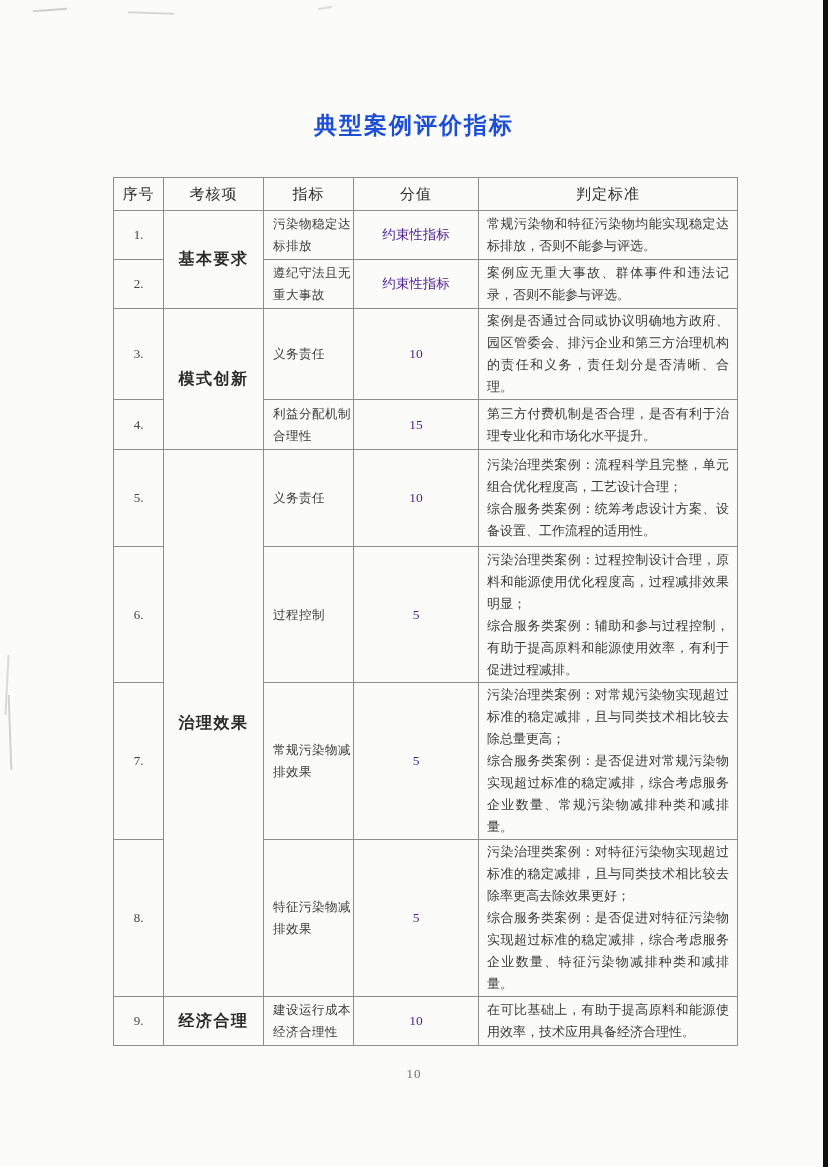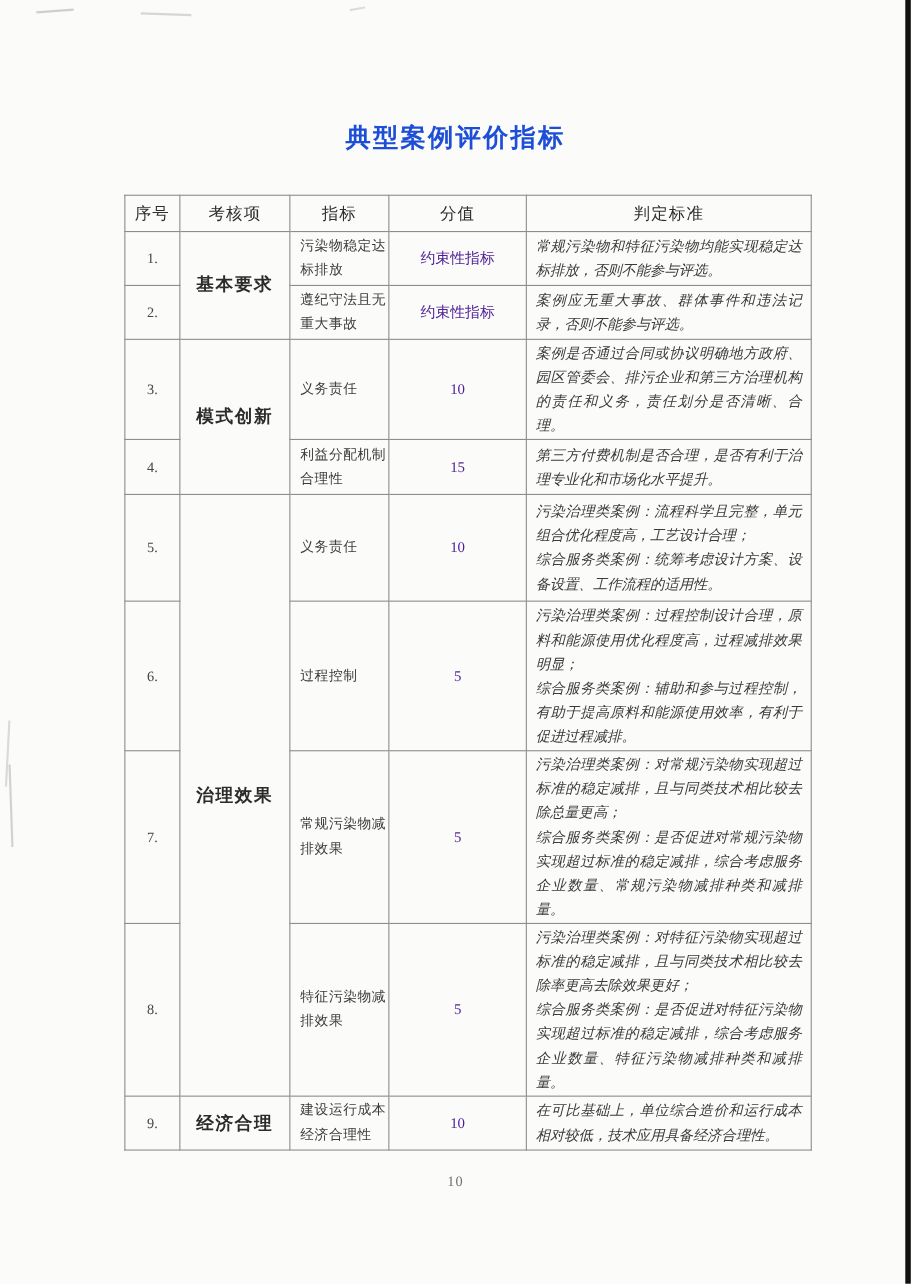--- a/index.html
+++ b/index.html
@@ -61,37 +61,35 @@
     font-weight: 600;
     letter-spacing: 1.5px;
     color: #2b2b2b;
   }
   td.ind {
     font-size: 12.5px;
     line-height: 22px;
     padding: 2px 0 2px 9px;
     vertical-align: middle;
     letter-spacing: 0.5px;
-    font-family: Liberation Mono, monospace;
   }
   td.score {
     text-align: center;
     vertical-align: middle;
     font-size: 13.5px;
     color: #4c1d95;
   }
   td.crit {
     font-size: 13px;
     line-height: 22px;
     padding: 1px 8px;
     vertical-align: middle;
     white-space: pre-line;
     text-align: justify;
     color: #3a3a3a;
-    font-style: italic;
   }
   tr.hr  { height: 30px; }
   tr.r1  { height: 47px; }
   tr.r2  { height: 48px; }
   tr.r3  { height: 66px; }
   tr.r4  { height: 50px; }
   tr.r5  { height: 97px; }
   tr.r6  { height: 136px; }
   tr.r7  { height: 137px; }
   tr.r8  { height: 137px; }
@@ -198,21 +196,21 @@
       <td class="ind">特征污染物减排效果</td>
       <td class="score">5</td>
       <td class="crit">污染治理类案例：对特征污染物实现超过标准的稳定减排，且与同类技术相比较去除率更高去除效果更好；
 综合服务类案例：是否促进对特征污染物实现超过标准的稳定减排，综合考虑服务企业数量、特征污染物减排种类和减排量。</td>
     </tr>
     <tr class="r9">
       <td class="no">9.</td>
       <td class="group">经济合理</td>
       <td class="ind">建设运行成本经济合理性</td>
       <td class="score">10</td>
-      <td class="crit">在可比基础上，单位综合造价和运行成本相对较低，技术应用具备经济合理性。</td>
+      <td class="crit">在可比基础上，有助于提高原料和能源使用效率，技术应用具备经济合理性。</td>
     </tr>
   </tbody>
 </table>
 
 <div class="page-number">10</div>
 
 <div class="edge-strip"></div>
 <div class="artifact a1"></div>
 <div class="artifact a2"></div>
 <div class="artifact a3"></div>

